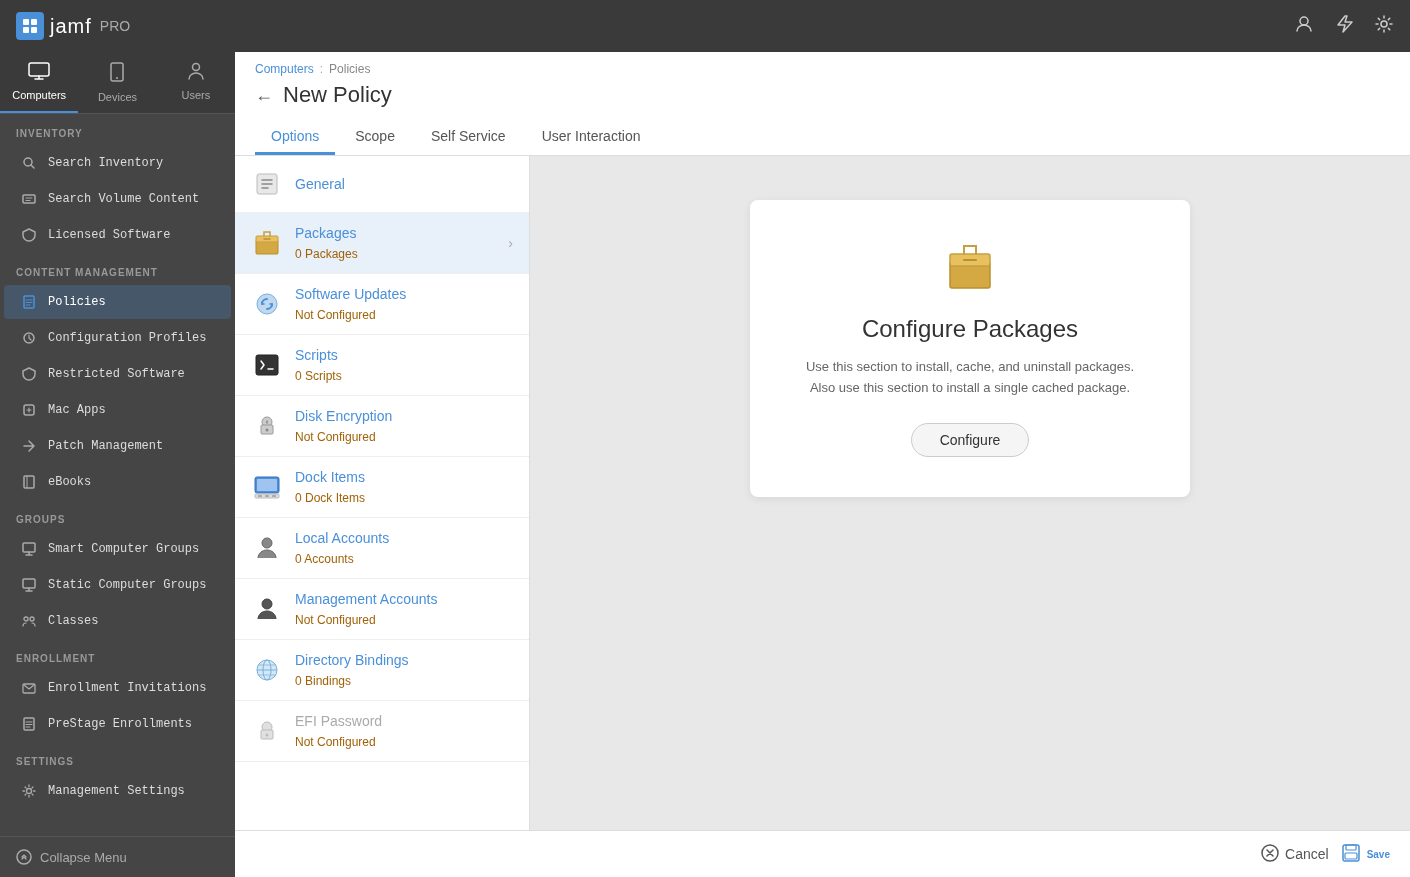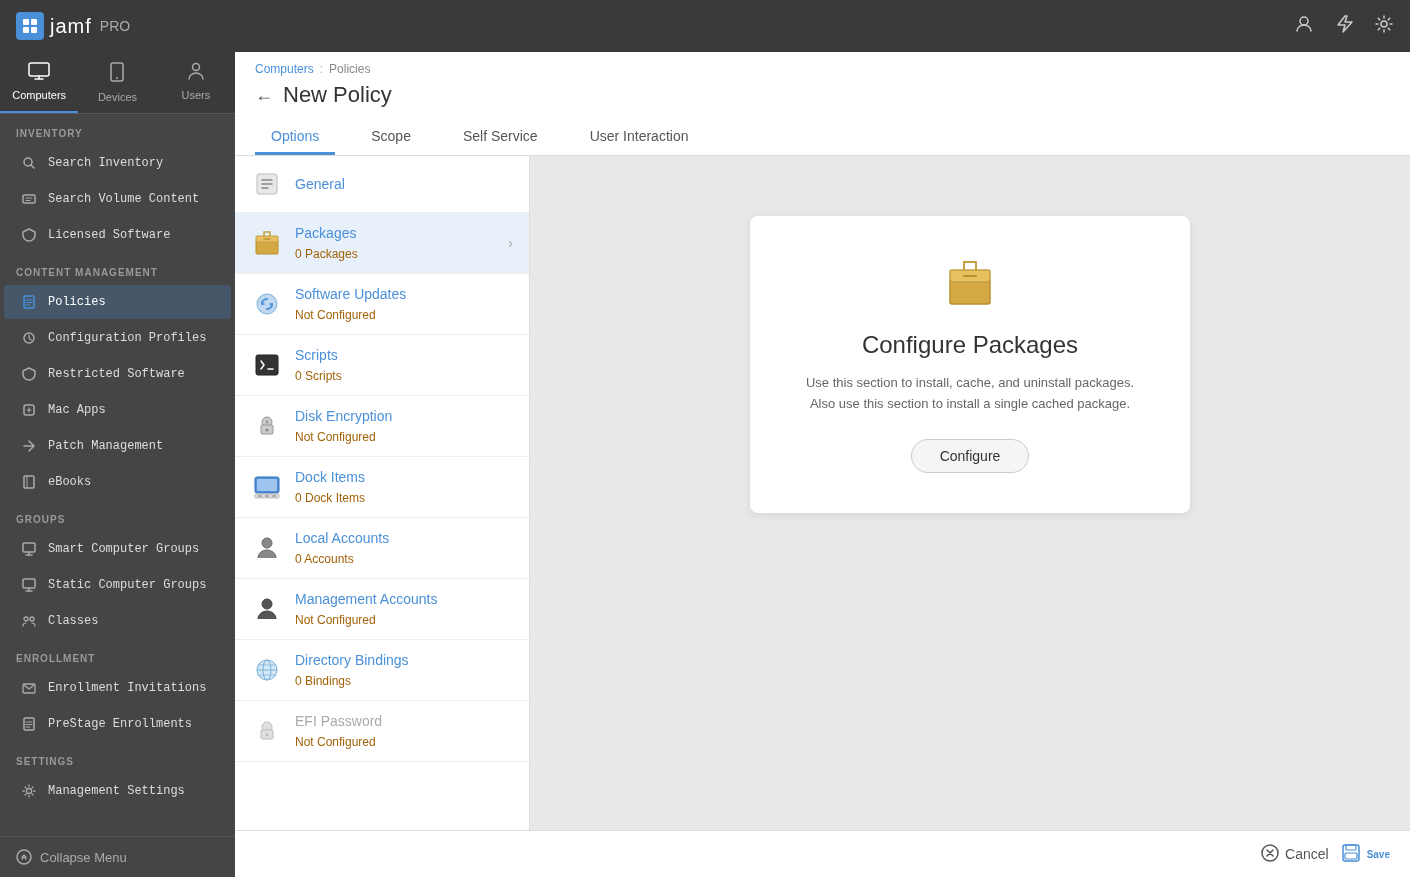--- a/index.html
+++ b/index.html
@@ -128,21 +128,21 @@
       color: #555;
       font-size: 18px;
       line-height: 1;
       padding: 0;
     }
     .page-title { font-size: 22px; font-weight: 400; color: #333; }
 
     
     .tabs-row {
       display: flex;
-      gap: 16px;
+      gap: 0;
     }
     .tab {
       padding: 8px 16px;
       font-size: 14px;
       color: #555;
       cursor: pointer;
       border-bottom: 3px solid transparent;
       margin-right: 4px;
     }
     .tab.active { color: #4a90d9; border-bottom: 3px solid #4a90d9; }
@@ -185,21 +185,21 @@
     .policy-item-title { font-size: 14px; color: #4a90d9; font-weight: 500; }
     .policy-item-subtitle { font-size: 12px; color: #a16207; margin-top: 6px; }
     .policy-item-chevron { color: #aaa; font-size: 14px; }
 
     
     .right-panel {
       flex: 1;
       display: flex;
       align-items: flex-start;
       justify-content: center;
-      padding: 60px 20px;
+      padding: 44px 20px;
       background: #e8e8e8;
     }
     .configure-card {
       background: #fff;
       border-radius: 8px;
       padding: 40px 50px;
       text-align: center;
       max-width: 440px;
       width: 100%;
       box-shadow: 0 2px 8px rgba(0,0,0,0.08);

